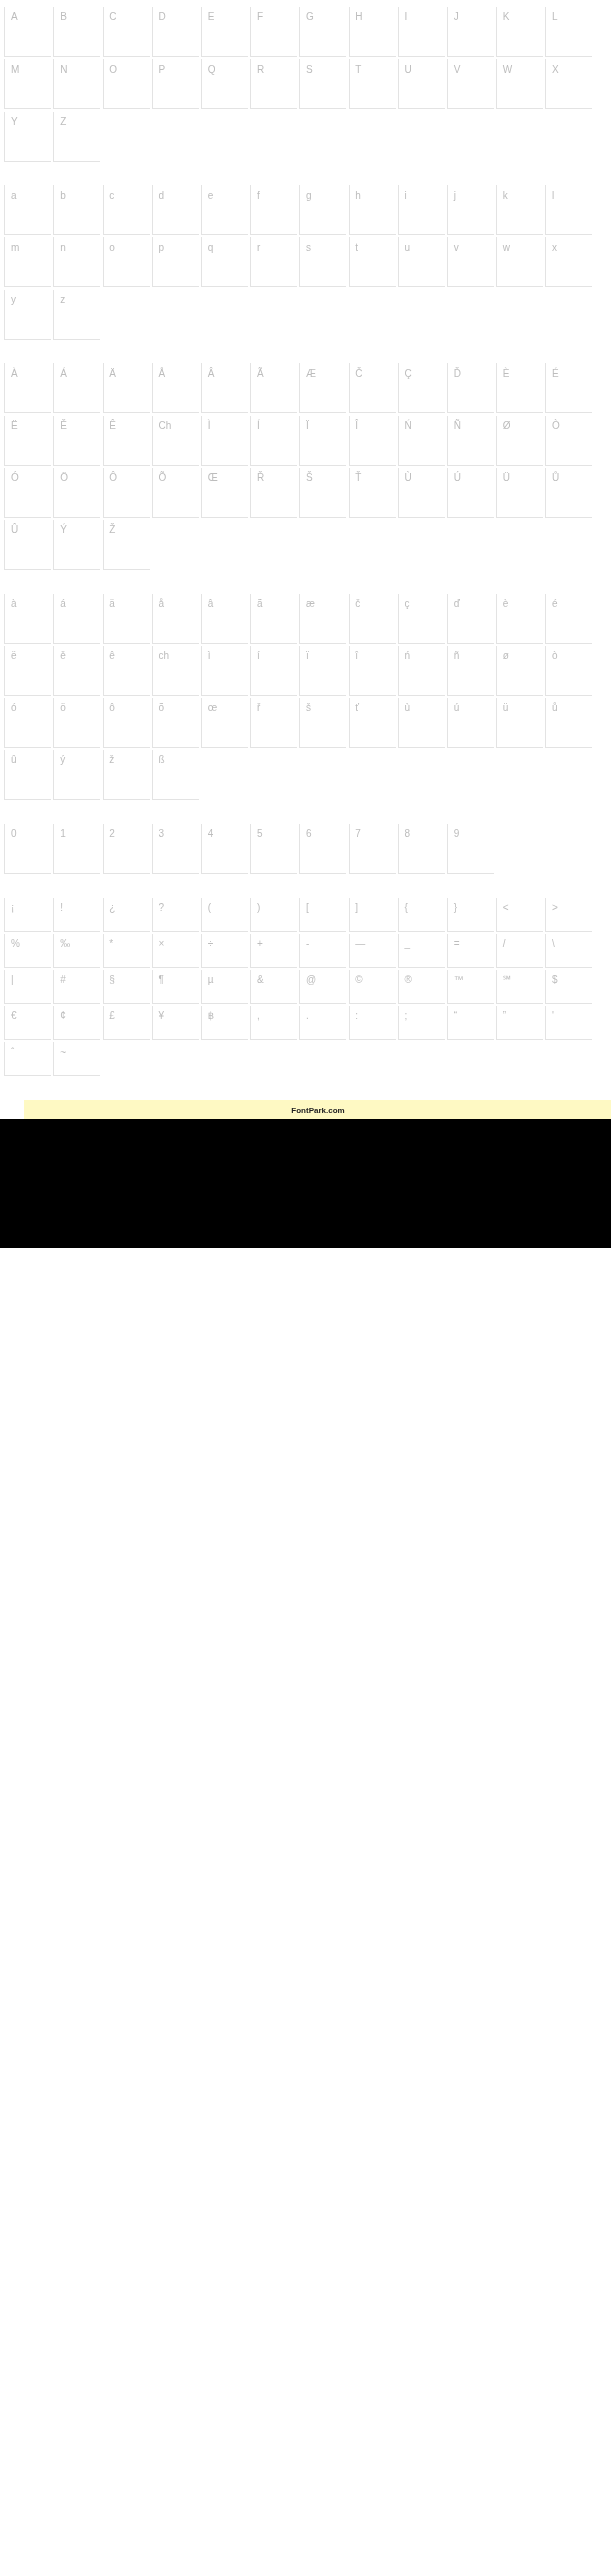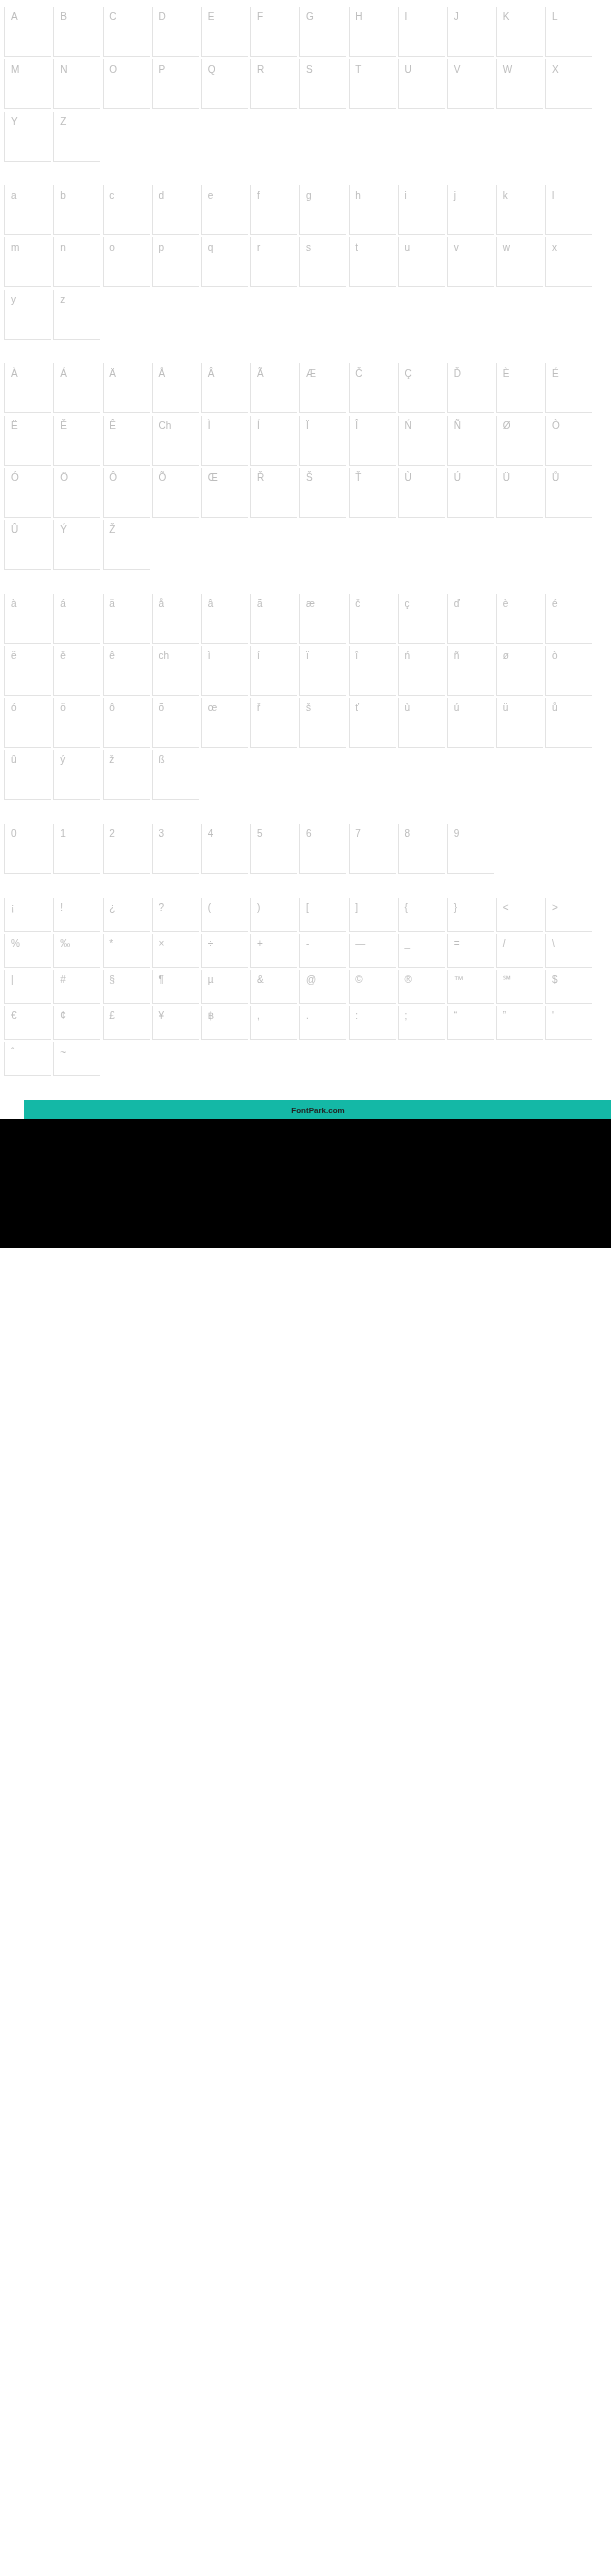--- a/index.html
+++ b/index.html
@@ -19,21 +19,21 @@
     font-weight: 400;
     display: flex;
     align-items: flex-start;
   }
   .footer-label {
     text-align: center;
     font-size: 8px;
     font-weight: bold;
     color: #222;
     padding: 5.7px 0 4.3px 0;
-    background: #14b8a6;
+    background: #fef9c3;
     margin-left: 24px;
   }
   .footer-black {
     background: #000;
     height: 129px;
     width: 612px;
   }
 </style>
 </head>
 <body>

